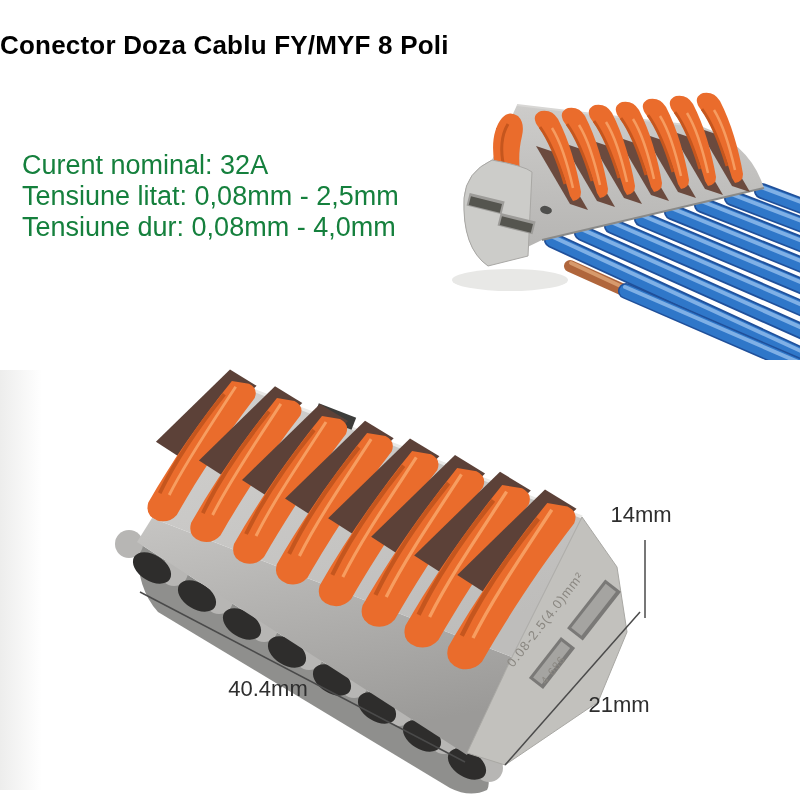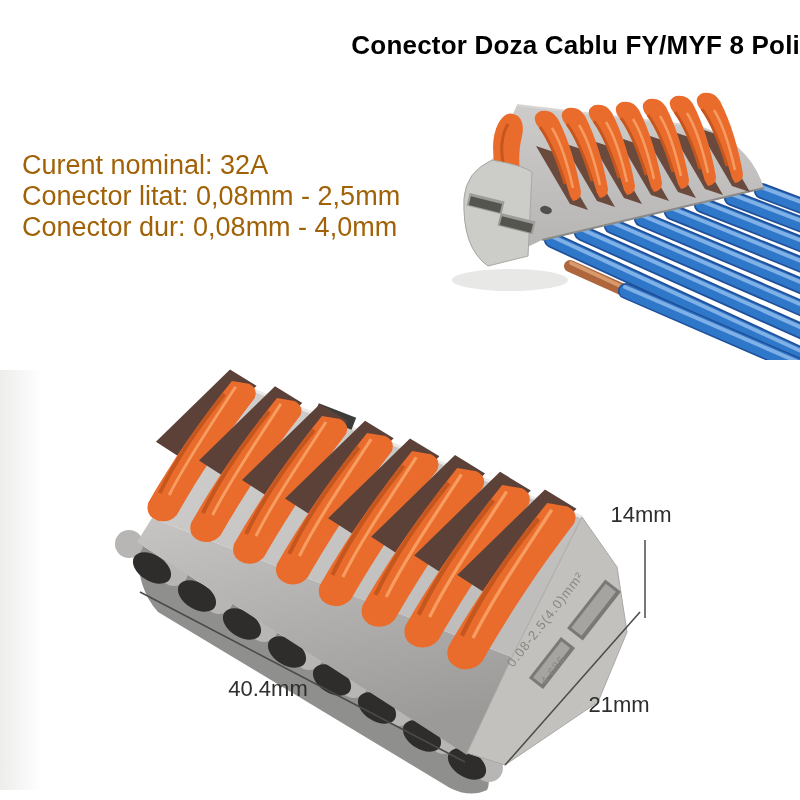--- a/index.html
+++ b/index.html
@@ -1,36 +1,36 @@
 <!DOCTYPE html>
 <html><head>
 <meta charset="utf-8">
 <style>
   html,body{margin:0;padding:0;background:#ffffff;}
   .canvas{position:relative;width:800px;height:800px;background:#ffffff;overflow:hidden;
           font-family:"Liberation Sans",sans-serif;color:#000;}
-  .title{position:absolute;top:30px;left:0;width:100%;text-align:right;
+  .title{position:absolute;top:30px;left:0;width:100%;text-align:left;
          font-size:26px;font-weight:bold;letter-spacing:.2px;}
-  .specs{position:absolute;left:22px;top:150px;font-size:27px;line-height:31px;color:#a16207;}
+  .specs{position:absolute;left:22px;top:150px;font-size:27px;line-height:31px;color:#15803d;}
   .photo-top{position:absolute;left:430px;top:80px;width:370px;height:280px;}
   .photo-bottom{position:absolute;left:0px;top:360px;width:800px;height:440px;}
   .dim{font-family:"Liberation Sans",sans-serif;font-size:22px;fill:#2e2e2e;}
   .emboss{font-family:"Liberation Sans",sans-serif;fill:#8a8781;letter-spacing:1px;}
 </style>
 </head>
 <body>
 
 <div class="canvas">
 
   <div class="title">Conector Doza Cablu FY/MYF 8 Poli</div>
 
   <div class="specs">
     <div>Curent nominal: 32A</div>
-    <div>Conector litat: 0,08mm - 2,5mm</div>
-    <div>Conector dur: 0,08mm - 4,0mm</div>
+    <div>Tensiune litat: 0,08mm - 2,5mm</div>
+    <div>Tensiune dur: 0,08mm - 4,0mm</div>
   </div>
 
   <svg class="photo-top" viewBox="0 0 370 280">
     <defs>
       <linearGradient id="bodyg" x1="0" y1="0" x2="0" y2="1">
         <stop offset="0" stop-color="#cdccca"></stop>
           <stop offset="1" stop-color="#b3b2b0"></stop>
       </linearGradient>
       <g id="seat-t">
           <path d="M0,8 L18,14 L-16,-44 L-34,-50 Z" fill="#6b4a3e"></path>

